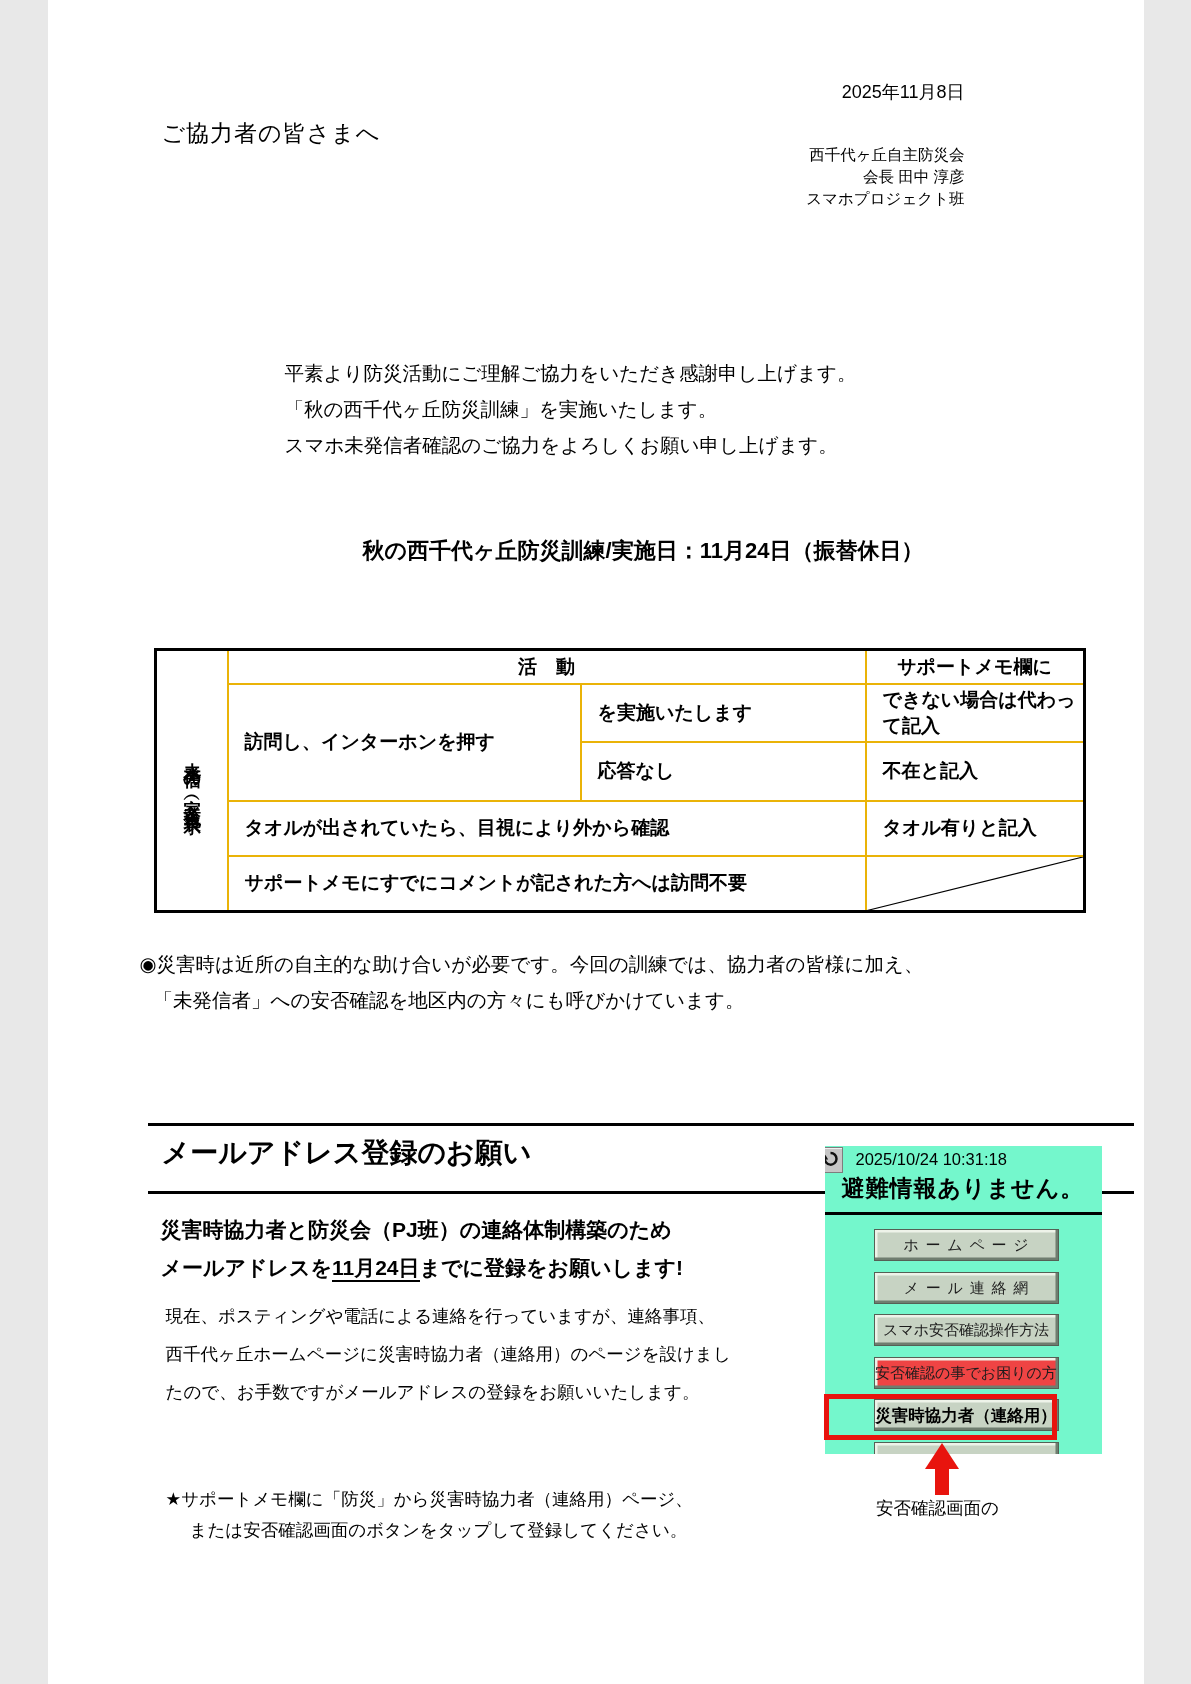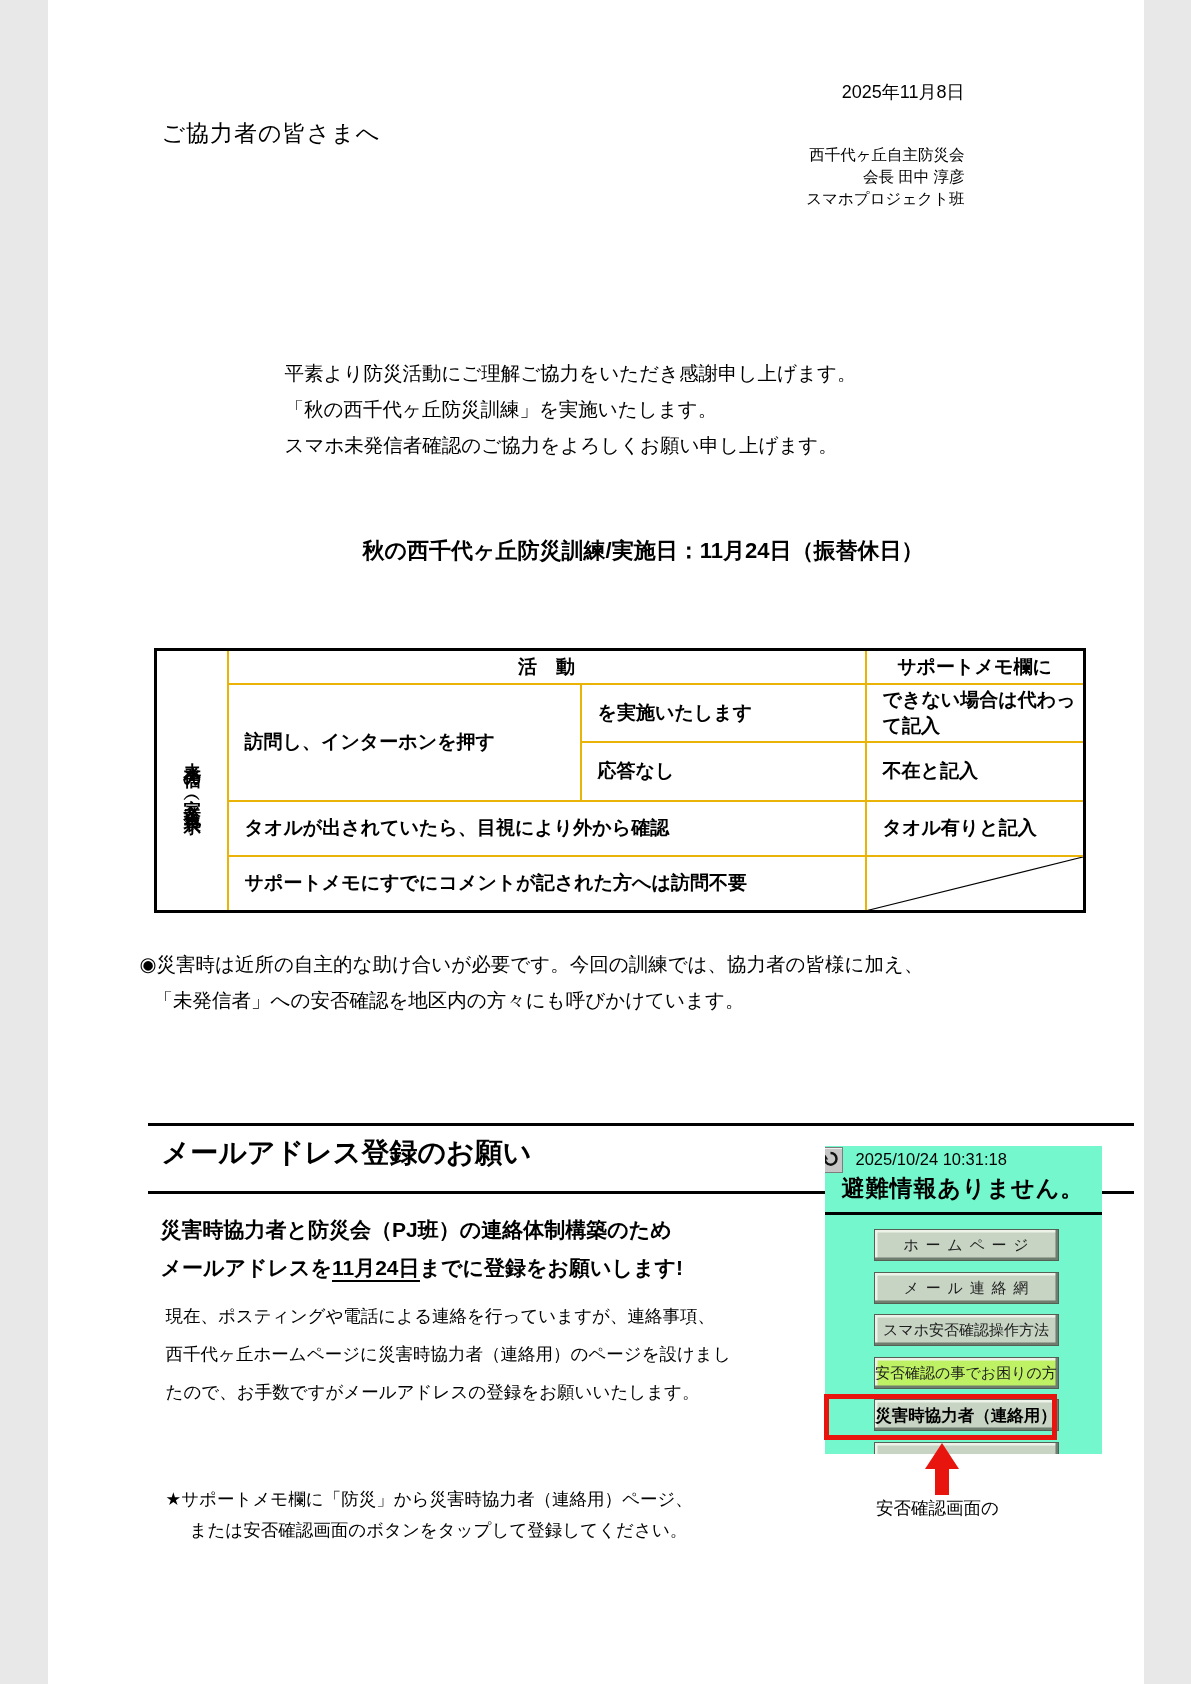--- a/index.html
+++ b/index.html
@@ -148,21 +148,21 @@
         <polygon points="0.5,9.5 6.5,9.5 3.5,4.5" fill="#111"></polygon>
       </svg>
     </div>
     <div class="phone-time">2025/10/24 10:31:18</div>
     <div class="phone-status">避難情報ありません。</div>
     <div class="phone-sep"></div>
     <div class="btn-col">
       <div class="p-btn spaced" style="background:#C7D3C3;">ホームページ</div>
       <div class="p-btn spaced" style="background:#C7D3C3;">メール連絡網</div>
       <div class="p-btn" style="background:#C7D3C3;">スマホ安否確認操作方法</div>
-      <div class="p-btn" style="background:#bef264;">安否確認の事でお困りの方</div>
+      <div class="p-btn" style="background:#ef4444;">安否確認の事でお困りの方</div>
       <div class="p-btn bold" style="background:#C7D3C3;">災害時協力者（連絡用）</div>
       <div class="p-btn" style="background:#C7D3C3;"></div>
     </div>
   </div>
 
   <div class="abs hl-rect"></div>
   <div class="abs arrow-head"></div>
   <div class="abs arrow-stem"></div>
   <div class="abs phone-caption">
     <div>安否確認画面の</div>

